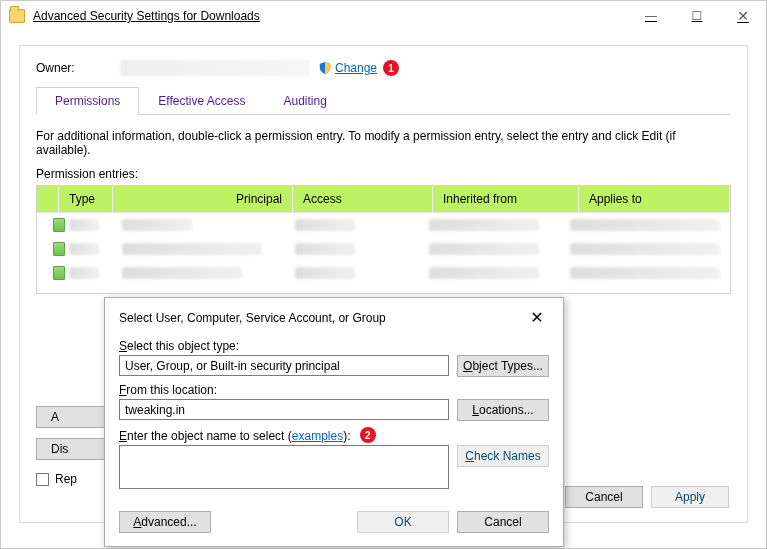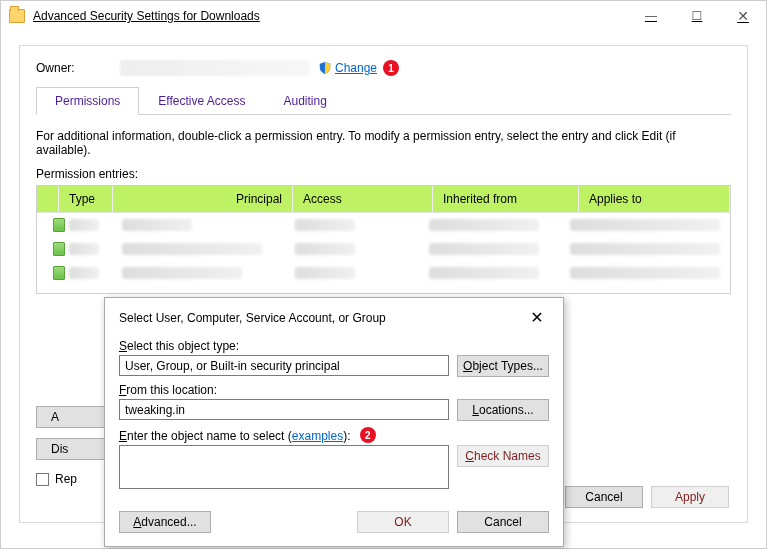--- a/index.html
+++ b/index.html
@@ -39,21 +39,21 @@
   .perm-head > div { padding:6px 10px; border-right:1px solid #eee; font-size:12px; color:#000;}
   .col-empty{width:22px;} .col-type{width:54px;} .col-principal{width:180px;text-align:right;} .col-access{width:140px;} .col-inh{width:146px;} .col-apply{flex:1;}
   .perm-body { height: 80px; position:relative; }
   .perm-row { display:flex; height:24px; align-items:center; }
   .perm-row > div { padding:0 10px; }
   .blur-cell { background:linear-gradient(90deg,#ddd,#f0f0f0); height:12px; border-radius:3px; filter:blur(1.5px); }
   .row-icon { width:12px; height:14px; margin-left:6px; background:linear-gradient(#9cdc7a,#6cc24a); border:1px solid #5aa33a; border-radius:1px; filter:blur(0.5px);}
 
   
   .btn { background:#e1e1e1; border:1px solid #adadad; padding:3px 14px; font-size:12px; color:#000; cursor:pointer; }
-  .btn:disabled, .btn.disabled { color:#7f1d1d; border-color:#cfcfcf; background:#efefef; }
+  .btn:disabled, .btn.disabled { color:#0c4a6e; border-color:#cfcfcf; background:#efefef; }
   .btn.primary { border-color:#0078d7; background:#e5f1fb; }
 
   .lower-row { position:absolute; left:16px; bottom:94px; display:flex; gap:10px; }
   .lower-row .btn { width:84px; text-align:center; }
 
   .chk-row { position:absolute; left:16px; bottom:60px; display:flex; align-items:center; gap:6px; }
   .chk { width:13px; height:13px; border:1px solid #777; background:#fff; }
 
   .okrow { position:absolute; right:18px; bottom:14px; display:flex; gap:8px; }
   .okrow .btn { width:78px; }

